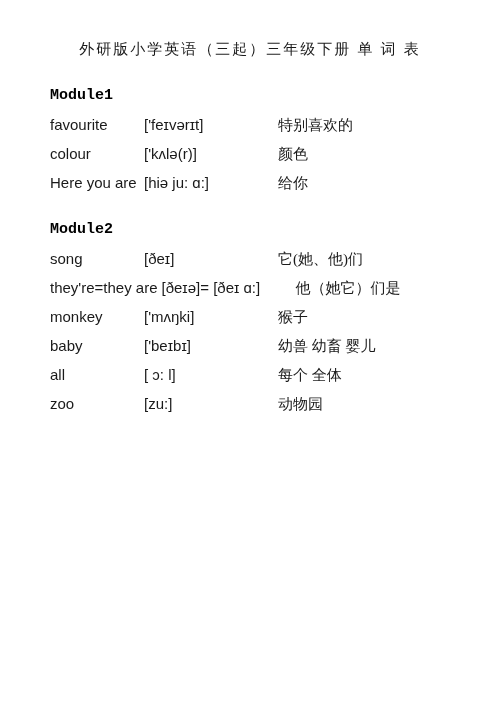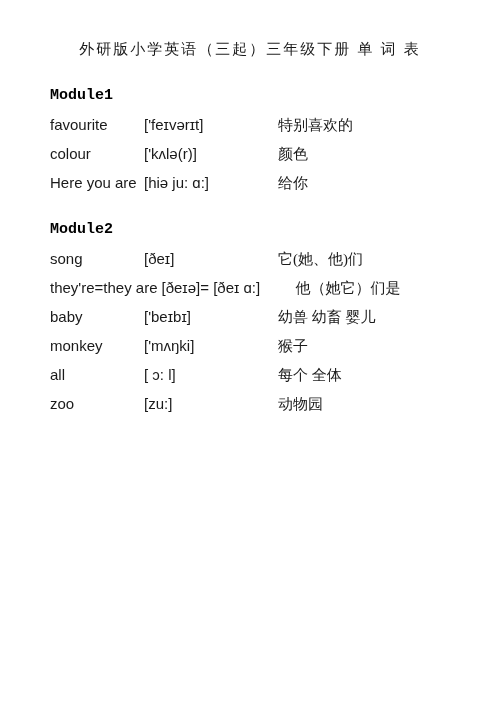--- a/index.html
+++ b/index.html
@@ -98,28 +98,28 @@
           <span class="word-en">song</span>
           <span class="word-phonetic">[ðeɪ]</span>
           <span class="word-cn">它(她、他)们</span>
         </div>
         <div class="word-row">
           <span class="word-en">they're=they are</span>
           <span class="word-phonetic">[ðeɪə]= [ðeɪ ɑ:]</span>
           <span class="word-cn">他（她它）们是</span>
         </div>
         <div class="word-row">
+          <span class="word-en">monkey</span>
+          <span class="word-phonetic">['mʌŋki]</span>
+          <span class="word-cn">猴子</span>
+        </div>
+        <div class="word-row">
           <span class="word-en">baby</span>
           <span class="word-phonetic">['beɪbɪ]</span>
           <span class="word-cn">幼兽 幼畜 婴儿</span>
-        </div>
-        <div class="word-row">
-          <span class="word-en">monkey</span>
-          <span class="word-phonetic">['mʌŋki]</span>
-          <span class="word-cn">猴子</span>
         </div>
         <div class="word-row">
           <span class="word-en">all</span>
           <span class="word-phonetic">[ ɔ: l]</span>
           <span class="word-cn">每个 全体</span>
         </div>
         <div class="word-row">
           <span class="word-en">zoo</span>
           <span class="word-phonetic">[zu:]</span>
           <span class="word-cn">动物园</span>

